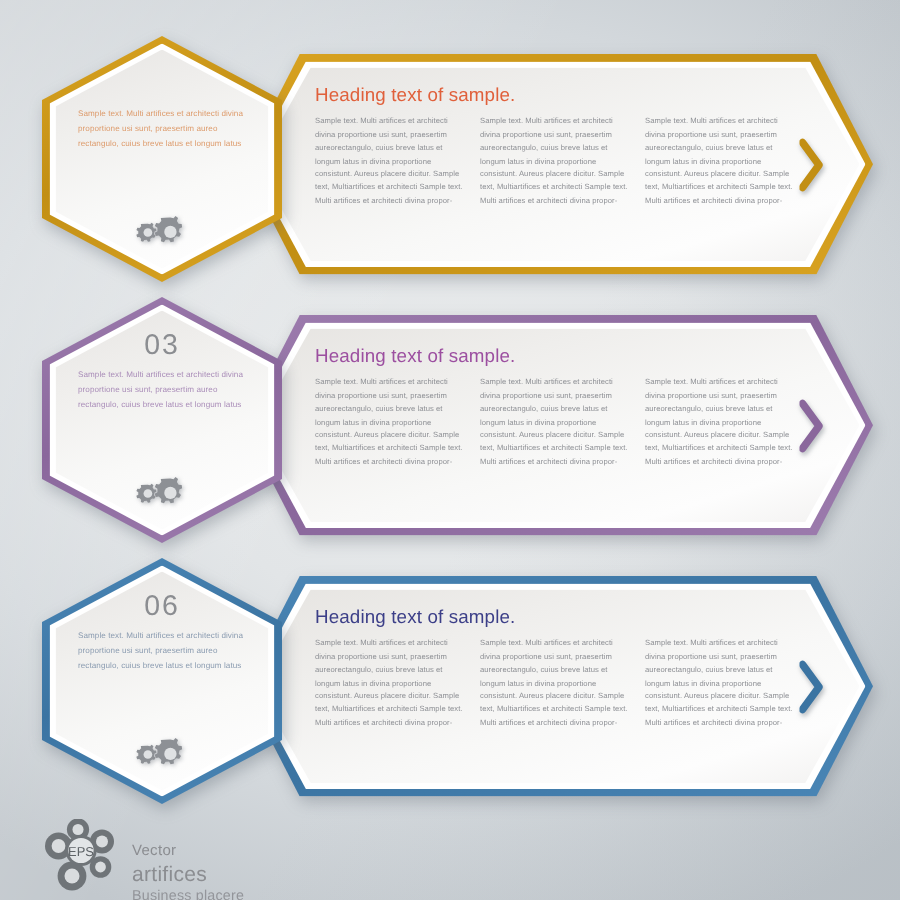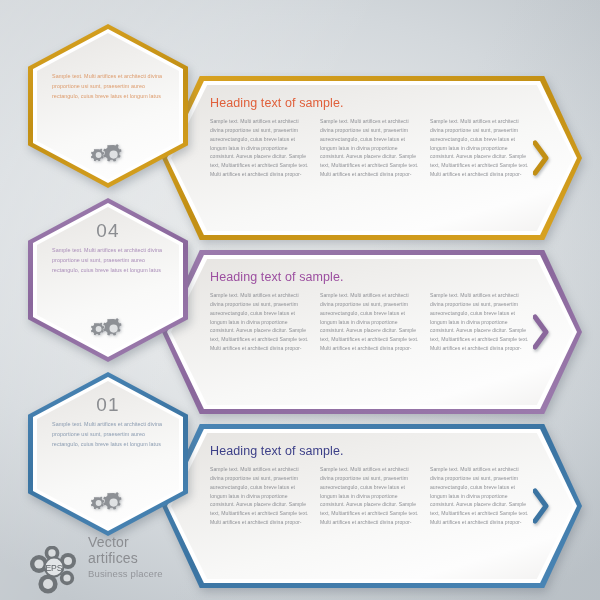--- a/index.html
+++ b/index.html
@@ -21,23 +21,22 @@
     pointer-events:none;
   }
 
   .row{position:absolute;left:0;width:600px;height:170px;}
   .row-1{top:18px;}
   .row-2{top:192px;}
   .row-3{top:366px;}
 
   
   .banner-wrap{
-    position:absolute;left:162px;top:18px;width:420px;height:164px;
+    position:absolute;left:162px;top:18px;width:420px;height:147px;
     filter:drop-shadow(2px 4px 5px rgba(90,100,110,.34));
-    margin-top:40px;
   }
   .banner-outer{
     position:absolute;inset:0;
     clip-path:polygon(9% 0%, 91% 0%, 100% 50%, 91% 100%, 9% 100%, 0% 50%);
   }
   .banner-inner{
     position:absolute;left:5px;top:5px;right:5px;bottom:5px;
     clip-path:polygon(9% 0%, 91% 0%, 100% 50%, 91% 100%, 9% 100%, 0% 50%);
     background:#ffffff;
   }
@@ -97,21 +96,21 @@
     position:absolute;left:50%;bottom:22px;transform:translateX(-50%);
     width:42px;height:22px;
   }
   .gears svg{display:block;filter:drop-shadow(1px 1.6px 1.4px rgba(110,118,126,.45));}
 
   
   .footer{position:absolute;left:26px;top:534px;width:260px;height:56px;}
   .logo{position:absolute;left:0;top:12px;width:56px;height:52px;}
   .logo svg{display:block;}
   .f-text{position:absolute;left:62px;top:0px;}
-  .f-l1{font-size:14px;color:#8b8d91;line-height:1.16;letter-spacing:.2px;}
+  .f-l1{font-size:10px;color:#8b8d91;line-height:1.16;letter-spacing:.2px;margin-top:28px;}
   .f-l2{font-size:14px;color:#8b8d91;line-height:1.16;letter-spacing:.2px;}
   .f-l3{font-size:9.5px;color:#93959a;line-height:1.5;letter-spacing:.15px;margin-top:1px;}
 </style>
 </head>
 <body>
 
 <div id="stage">
 
   <div class="row row-1">
     <div class="banner-wrap">
@@ -168,21 +167,21 @@
         <svg width="17" height="36" viewBox="0 0 17 36">
             <path d="M2 3 L13 18 L2 33" fill="none" id="r1-chev" stroke-width="5" stroke-linecap="round" stroke-linejoin="round" stroke="#8a679c"></path>
           </svg>
       </div>
     </div>
 
     <div class="hex-wrap">
       <div class="hex" id="r1-hex" style="background: linear-gradient(160deg, rgb(157, 124, 174) 0%, rgb(138, 103, 156) 48%, rgb(157, 124, 174) 100%);"></div>
       <div class="hex-mid"></div>
       <div class="hex-face"></div>
-      <div class="hex-num">04</div>
+      <div class="hex-num">03</div>
       <div class="hex-text" id="r1-htext" style="color: rgb(169, 140, 184);">Sample text. Multi artifices et architecti divina proportione usi sunt, praesertim aureo rectangulo, cuius breve latus et longum latus</div>
       <div class="gears">
         <svg width="42" height="22" viewBox="0 0 42 22">
           <g fill="#8d9095">
             <path d="M11.5 5.2l1.6.35.95-1.1 1.25 1.0-.6 1.35.85 1.45 1.5.05.25 1.6-1.4.55-.3 1.65 1.1 1.05-.85 1.4-1.5-.3-1.25 1.1.15 1.5-1.6.35-.75-1.3-1.7.05-.8 1.28-1.5-.6.2-1.5-1.2-1.2-1.5.2-.5-1.55 1.3-.75v-1.7l-1.25-.85.6-1.5 1.48.3 1.1-1.3-.25-1.45z"></path>
             <circle cx="11.6" cy="11.0" r="2.9" fill="#dfe1e3"></circle>
             <path d="M26.5 1.0l2.2.5 1.3-1.45 1.7 1.35-.8 1.85 1.15 1.95 2.05.1.35 2.2-1.9.75-.4 2.25 1.5 1.45-1.15 1.9-2.05-.4-1.7 1.5.2 2.05-2.2.5-1.05-1.8-2.3.1-1.1 1.75-2.05-.8.3-2.05-1.65-1.65-2.05.25-.7-2.1 1.8-1.05v-2.3l-1.7-1.15.8-2.05 2.0.4 1.5-1.75-.35-2.0z"></path>
             <circle cx="26.6" cy="10.6" r="4.1" fill="#dfe1e3"></circle>
           </g>
         </svg>
@@ -207,21 +206,21 @@
         <svg width="17" height="36" viewBox="0 0 17 36">
             <path d="M2 3 L13 18 L2 33" fill="none" id="r2-chev" stroke-width="5" stroke-linecap="round" stroke-linejoin="round" stroke="#3b74a2"></path>
           </svg>
       </div>
     </div>
 
     <div class="hex-wrap">
       <div class="hex" id="r2-hex" style="background: linear-gradient(160deg, rgb(74, 134, 182) 0%, rgb(59, 116, 162) 48%, rgb(74, 134, 182) 100%);"></div>
       <div class="hex-mid"></div>
       <div class="hex-face"></div>
-      <div class="hex-num">01</div>
+      <div class="hex-num">06</div>
       <div class="hex-text" id="r2-htext" style="color: rgb(138, 155, 176);">Sample text. Multi artifices et architecti divina proportione usi sunt, praesertim aureo rectangulo, cuius breve latus et longum latus</div>
       <div class="gears">
         <svg width="42" height="22" viewBox="0 0 42 22">
           <g fill="#8d9095">
             <path d="M11.5 5.2l1.6.35.95-1.1 1.25 1.0-.6 1.35.85 1.45 1.5.05.25 1.6-1.4.55-.3 1.65 1.1 1.05-.85 1.4-1.5-.3-1.25 1.1.15 1.5-1.6.35-.75-1.3-1.7.05-.8 1.28-1.5-.6.2-1.5-1.2-1.2-1.5.2-.5-1.55 1.3-.75v-1.7l-1.25-.85.6-1.5 1.48.3 1.1-1.3-.25-1.45z"></path>
             <circle cx="11.6" cy="11.0" r="2.9" fill="#dfe1e3"></circle>
             <path d="M26.5 1.0l2.2.5 1.3-1.45 1.7 1.35-.8 1.85 1.15 1.95 2.05.1.35 2.2-1.9.75-.4 2.25 1.5 1.45-1.15 1.9-2.05-.4-1.7 1.5.2 2.05-2.2.5-1.05-1.8-2.3.1-1.1 1.75-2.05-.8.3-2.05-1.65-1.65-2.05.25-.7-2.1 1.8-1.05v-2.3l-1.7-1.15.8-2.05 2.0.4 1.5-1.75-.35-2.0z"></path>
             <circle cx="26.6" cy="10.6" r="4.1" fill="#dfe1e3"></circle>
           </g>
         </svg>

